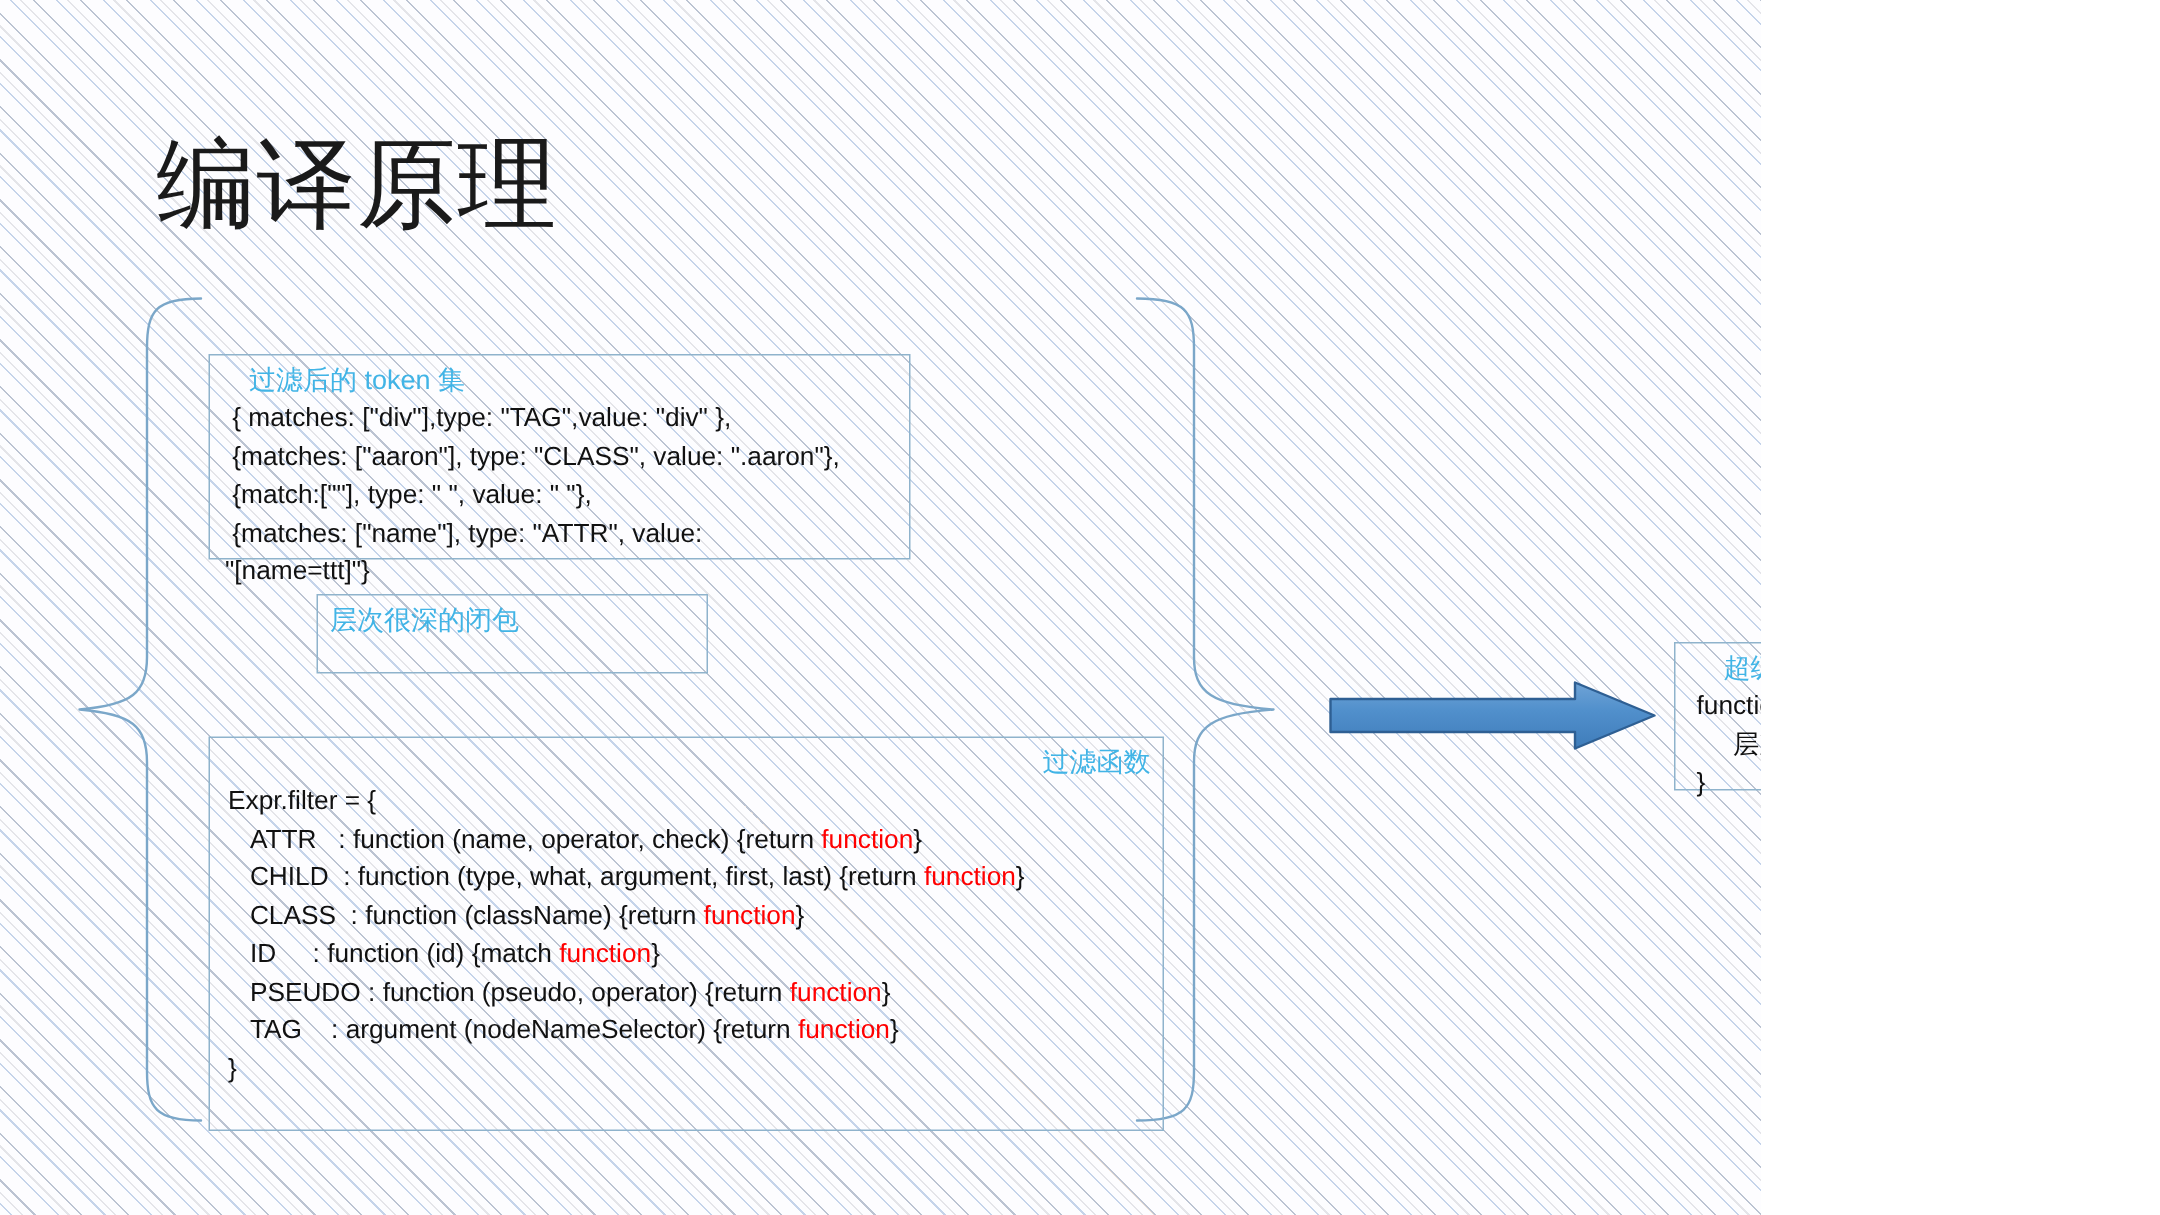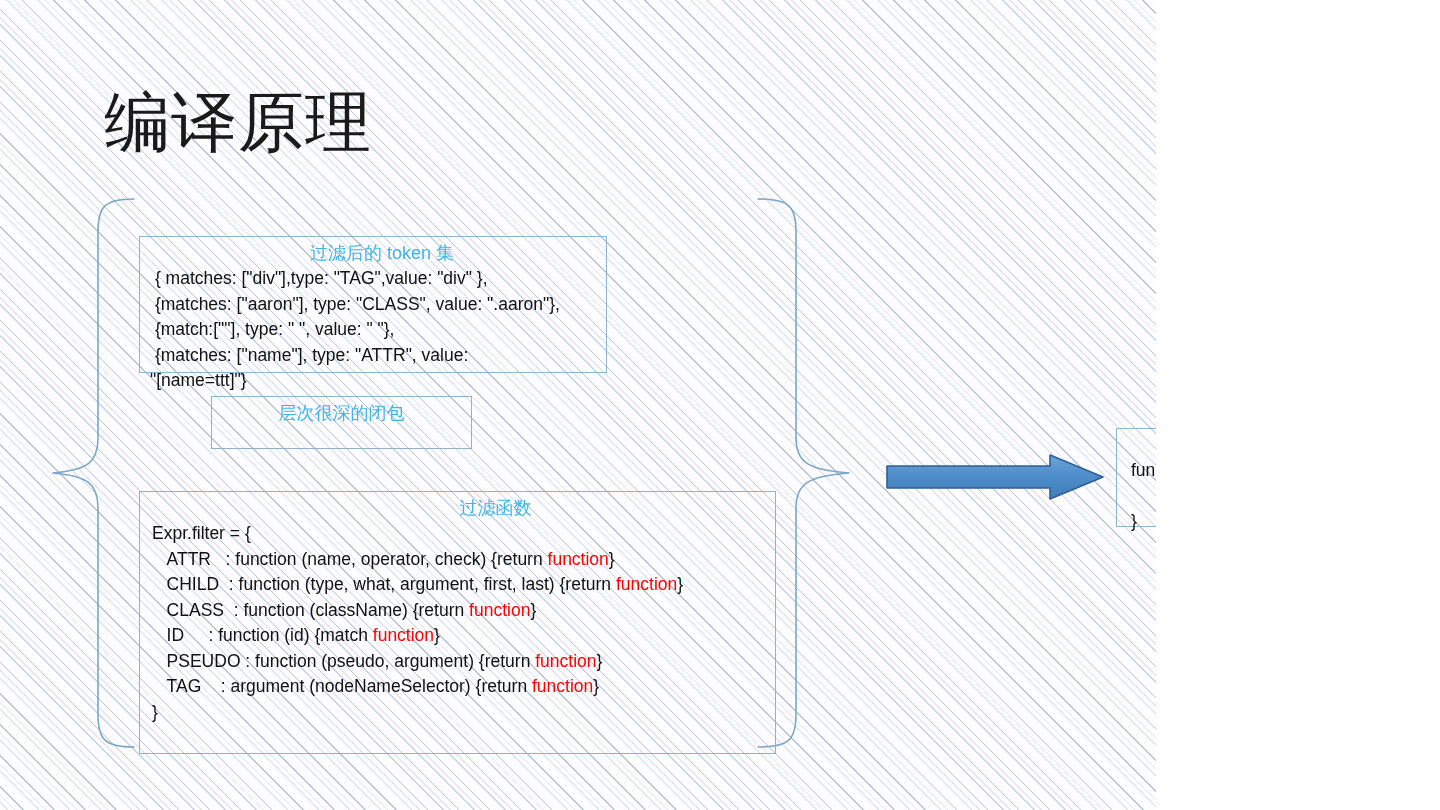--- a/index.html
+++ b/index.html
@@ -45,20 +45,21 @@
       ),
       repeating-linear-gradient(
         45deg,
         rgba(150, 150, 160, 0.00) 0px,
         rgba(150, 150, 160, 0.00) 10px,
         rgba(140, 142, 155, 0.22) 10px,
         rgba(140, 142, 155, 0.22) 11px,
         rgba(150, 150, 160, 0.00) 11px,
         rgba(150, 150, 160, 0.00) 22px
       );
+    padding-left: 18px;
   }
 
   
   #slide-title {
     position: absolute;
     left: 104px;
     top: 82px;
     font-size: 66px;
     line-height: 80px;
     color: #1a1a1a;
@@ -82,21 +83,21 @@
     position: absolute;
     box-sizing: border-box;
     border: 1px solid #8fb3cc;
     background: transparent;
     padding: 4px 8px 6px 8px;
   }
   .card-heading {
     color: #41b4e6;
     font-size: 18px;
     line-height: 24px;
-    text-align: center;
+    text-align: left;
     white-space: nowrap;
     margin: 0 0 1px 0;
   }
   .card-heading.left-ind { text-align: left; }
   .code {
     color: #111111;
     font-size: 17.5px;
     line-height: 25.5px;
     white-space: pre-wrap;
     word-break: break-word;
@@ -122,21 +123,21 @@
   }
   #box-selector .code { padding-left: 10px; }
 
   
   #box-filter {
     left: 139px;
     top: 491px;
     width: 637px;
     height: 263px;
   }
-  #box-filter .card-heading { text-align: center; padding-left: 76px; }
+  #box-filter .card-heading { text-align: right; padding-left: 76px; }
   #box-filter .code { padding-left: 4px; }
 
   
   #box-super {
     left: 1116px;
     top: 428px;
     width: 297px;
     height: 99px;
   }
   #box-super .card-heading { padding-left: 24px; }
@@ -201,21 +202,21 @@
     <div class="card-heading">层次很深的闭包</div>
   </div>
 
   <div class="card" id="box-filter">
     <div class="card-heading left-ind">过滤函数</div>
     <div class="code"><span>Expr.filter = {</span>
 <span>   ATTR   : function (name, operator, check) {return </span><span class="kw-fn">function</span><span>}</span>
 <span>   CHILD  : function (type, what, argument, first, last) {return </span><span class="kw-fn">function</span><span>}</span>
 <span>   CLASS  : function (className) {return </span><span class="kw-fn">function</span><span>}</span>
 <span>   ID     : function (id) {match </span><span class="kw-fn">function</span><span>}</span>
-<span>   PSEUDO : function (pseudo, argument) {return </span><span class="kw-fn">function</span><span>}</span>
+<span>   PSEUDO : function (pseudo, operator) {return </span><span class="kw-fn">function</span><span>}</span>
 <span>   TAG    : argument (nodeNameSelector) {return </span><span class="kw-fn">function</span><span>}</span>
 <span>}</span></div>
   </div>
 
   <div class="card" id="box-super">
     <div class="card-heading">超级匹配函数</div>
     <div class="code">function(){
      层次很深的闭包… ..
 }</div>
   </div>

